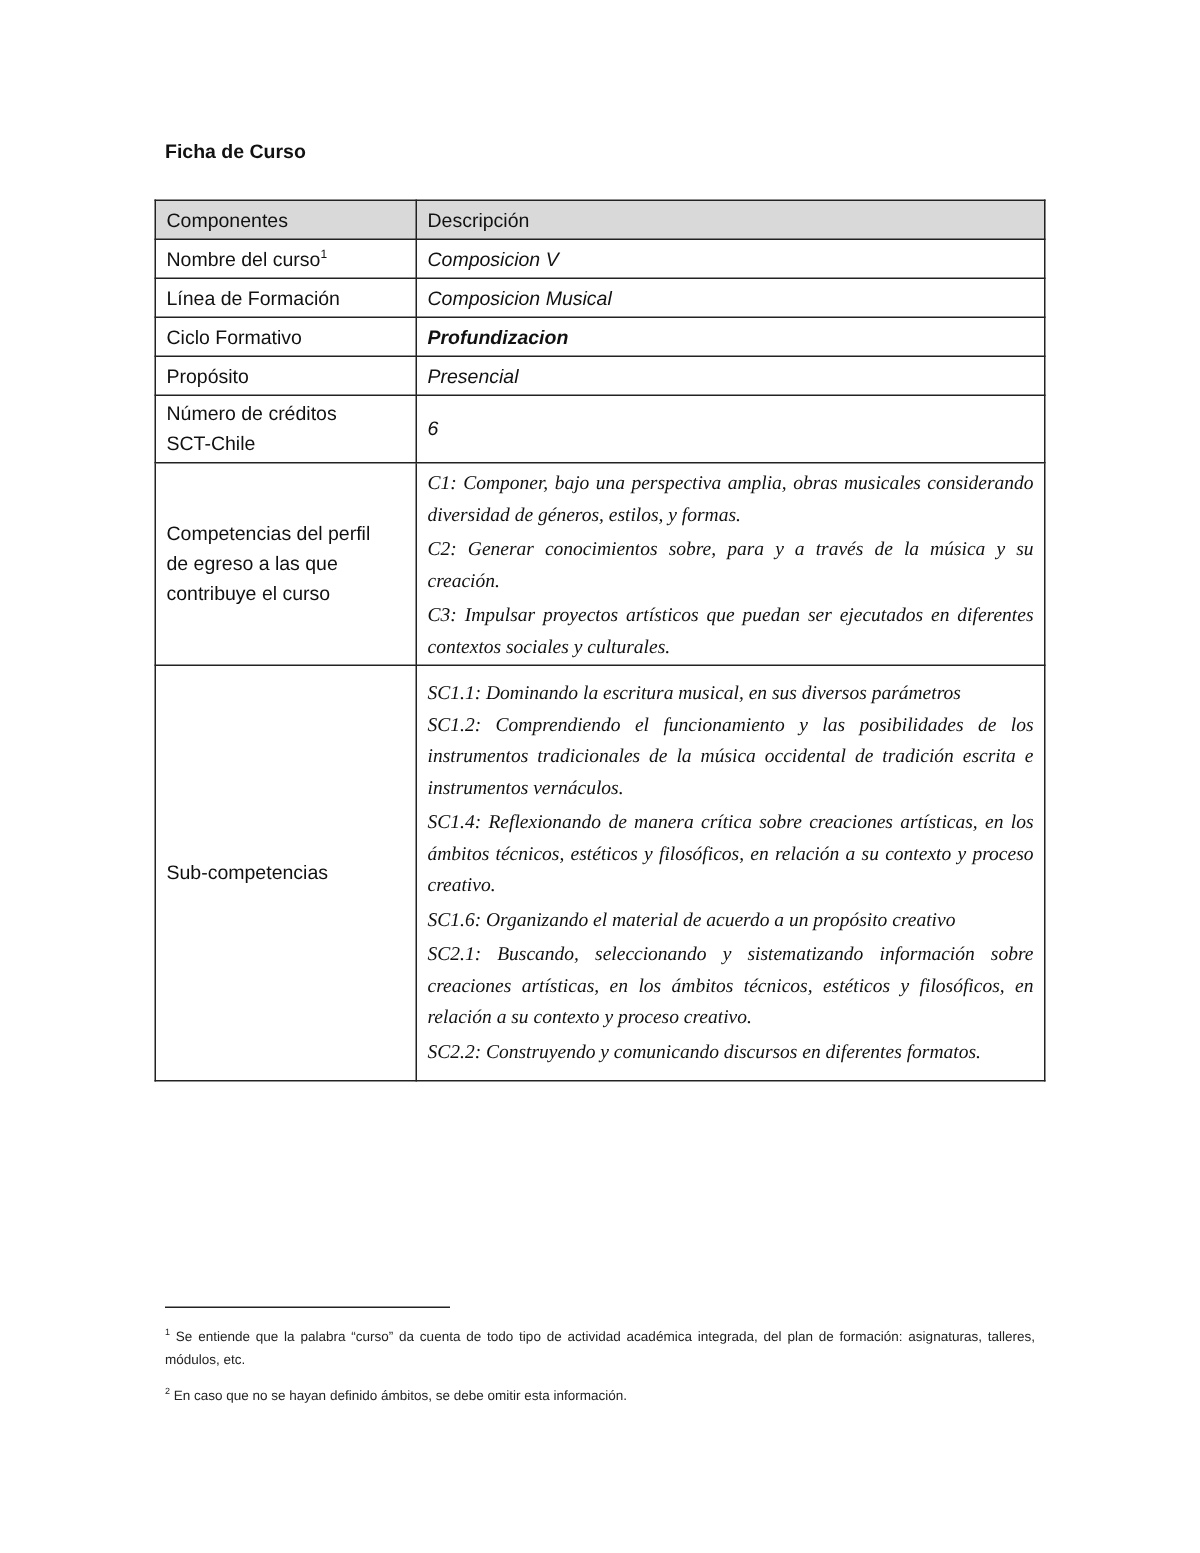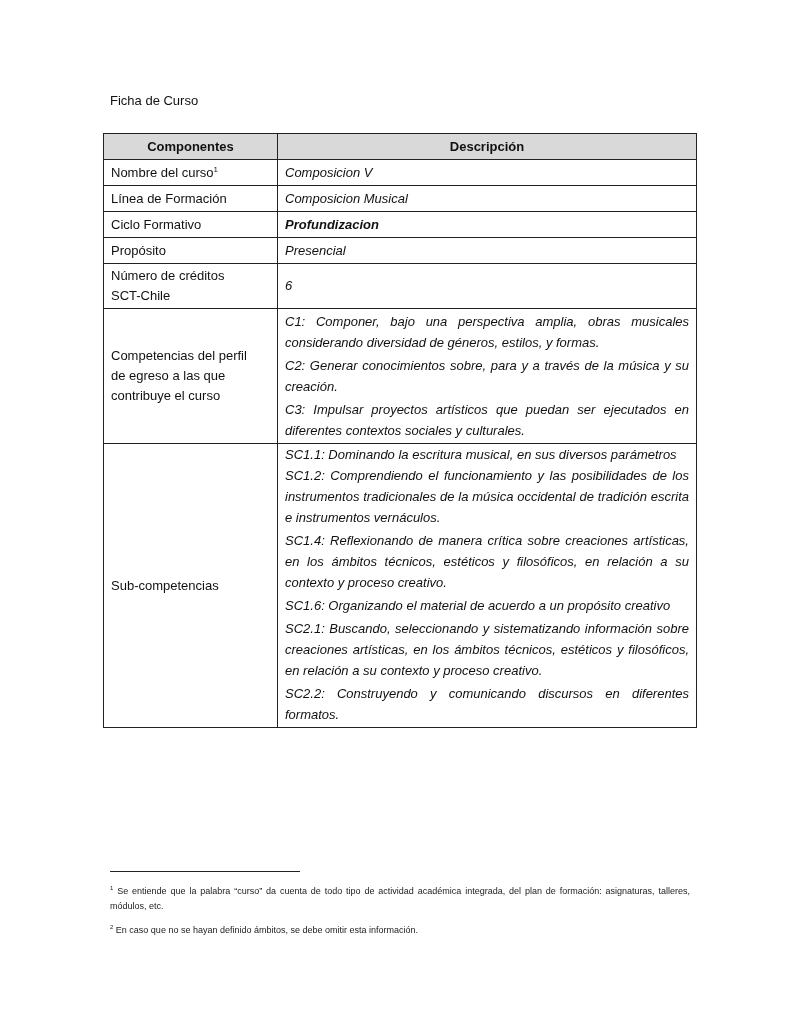--- a/index.html
+++ b/index.html
@@ -1,27 +1,27 @@
 <!DOCTYPE html>
 <html><head>
 <meta charset="utf-8">
 <style>
   html, body { margin:0; padding:0; }
   body { width:800px; height:1035px; background:#ffffff; position:relative; font-family:"Liberation Sans", "DejaVu Sans", sans-serif; color:#111; overflow:hidden; }
-  .title { position:absolute; left:110px; top:93px; font-size:13px; font-weight:normal; }
+  .title { position:absolute; left:110px; top:93px; font-size:13px; font-weight:bold; }
   table.ficha { position:absolute; left:103px; top:133px; width:594px; border-collapse:collapse; table-layout:fixed; font-size:13px; }
   table.ficha td, table.ficha th { border:1px solid #222; padding:0 7px; vertical-align:middle; }
-  table.ficha th { background:#d9d9d9; font-weight:bold; height:25px; text-align:center; }
+  table.ficha th { background:#d9d9d9; font-weight:normal; height:25px; text-align:left; }
   col.c1 { width:174px; }
   td.comp { line-height:20px; }
   td.desc { font-style:italic; text-align:left; line-height:20px; }
   tr.r1 td { height:25px; }
   tr.r2 td { height:44px; }
   td.bold { font-weight:bold; }
-  .para { text-align:justify; text-align-last:left; margin:2px 0 2px 0; line-height:21px; }
+  .para { text-align:justify; text-align-last:left; margin:2px 0 2px 0; line-height:21px;font-family:Liberation Serif, serif; }
   sup { font-size:8px; vertical-align:super; line-height:0; }
   .fn-line { position:absolute; left:110px; top:871px; width:190px; height:1px; background:#222; }
   .fn { position:absolute; left:110px; width:580px; font-size:9px; line-height:15px; color:#222; text-align:justify; }
   .fn sup { font-size:6px; }
 </style>
 </head>
 <body>
 
 <div class="title">Ficha de Curso</div>
 

